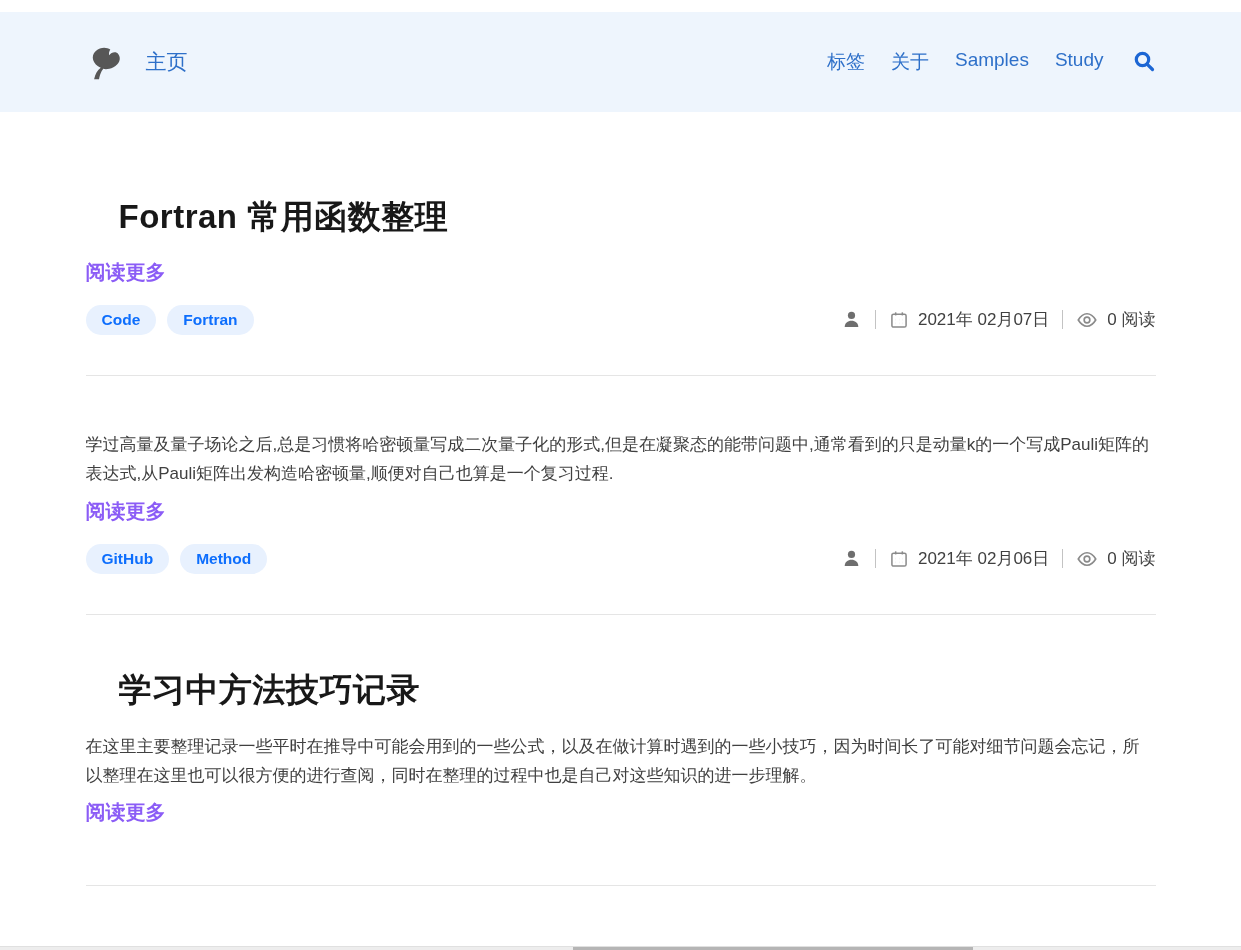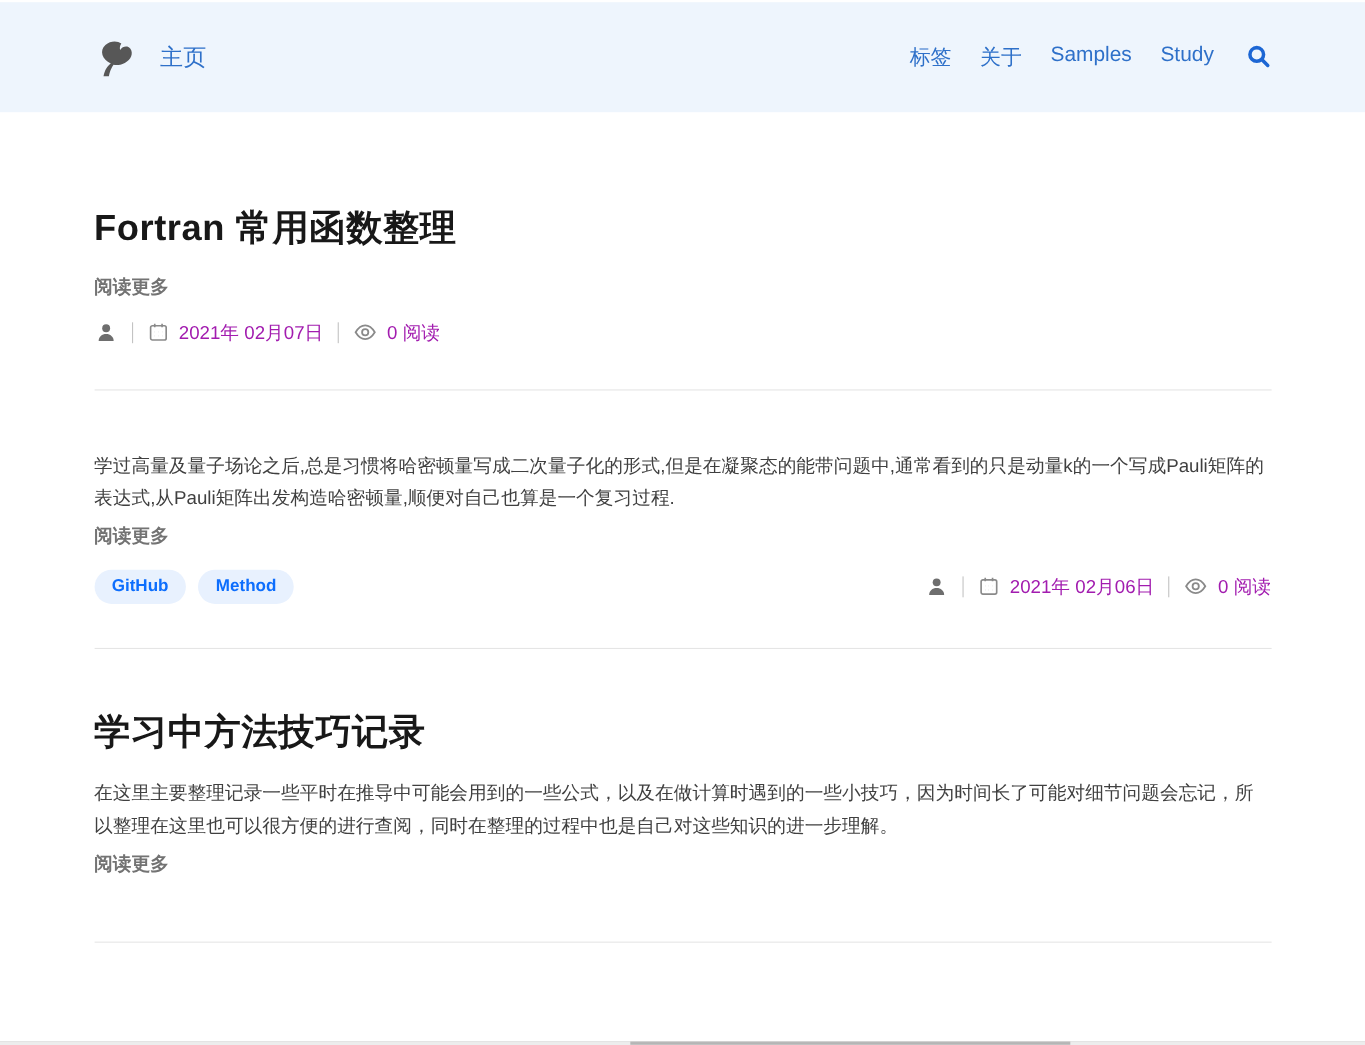--- a/index.html
+++ b/index.html
@@ -10,21 +10,21 @@
     font-family: "Liberation Sans", "DejaVu Sans", sans-serif;
   }
   a { text-decoration: none; cursor: pointer; }
 
   
   .navbar {
     height: 100px;
     background: #eef5fd;
   }
   .navbar-inner {
-    width: 1070px; margin: 2px auto; height: 100%;
+    width: 1070px; margin: 12px auto; height: 100%;
     display: flex; align-items: center; justify-content: space-between;
   }
   .brand { display: flex; align-items: center; }
   .brand-logo { width: 37px; height: 38px; display: inline-block; }
   .brand-home {
     margin-left: 23px;
     font-size: 21px;
     color: #2e70c9;
   }
   .nav-right { display: flex; align-items: flex-start; }
@@ -43,50 +43,51 @@
     border-bottom: 1px solid #e5e5e5;
   }
   .post-title {
     display: inline-block;
     font-size: 33px;
     font-weight: 700;
     color: #181818;
     line-height: 1.3;
     margin-bottom: 20px;
     letter-spacing: 0.5px;
+    margin-left: 33px;
   }
   .post-excerpt {
     font-size: 17px;
     line-height: 1.72;
     color: #404040;
     margin-bottom: 9px;
   }
   .read-more {
     display: inline-block;
-    font-size: 17px;
+    font-size: 20px;
     font-weight: 700;
-    color: #737373;
+    color: #8b5cf6;
     margin-bottom: 19px;
   }
   .post-footer {
     display: flex; align-items: center; justify-content: space-between;
   }
   .tags { display: flex; align-items: center; gap: 11px; }
   .tag {
     background: #e8f1fe;
     color: #0d6efd;
     font-weight: 700;
     font-size: 15.5px;
     padding: 5px 16px;
     border-radius: 16px;
     line-height: 1.3;
   }
   .meta {
     display: flex; align-items: center;
-    color: #a21caf;
+    color: #404040;
     font-size: 17px;
     gap: 9px;
   }
   .meta .sep {
     width: 1px; height: 19px; background: #c3c3c3;
     display: inline-block; margin: 0 4px;
   }
   .meta svg { display: block; }
 
   
@@ -129,20 +130,24 @@
     </nav>
   </div>
 </header>
 
 <main>
 
   <article class="post">
     <h2><a class="post-title">Fortran 常用函数整理</a></h2>
     <a class="read-more">阅读更多</a>
     <div class="post-footer">
+      <div class="tags">
+        <a class="tag">Code</a>
+        <a class="tag">Fortran</a>
+      </div>
       <div class="meta">
         <span>
           <svg viewBox="0 0 24 24" width="21" height="21" fill="#6e6e6e">
             <circle cx="12" cy="7.3" r="4.1"></circle>
             <path d="M4.2 20.5 c0-4.4 3.5-7.2 7.8-7.2 s7.8 2.8 7.8 7.2 z"></path>
           </svg>
         </span>
         <span class="sep"></span>
         <span>
           <svg viewBox="0 0 24 24" width="20" height="20" fill="none" stroke="#8a8a8a" stroke-width="1.8">

